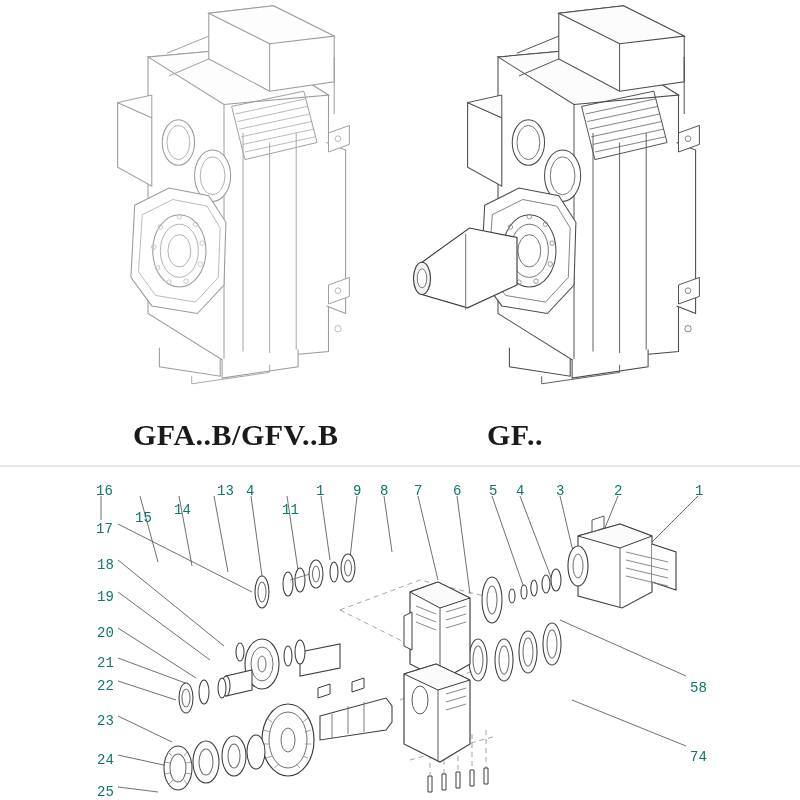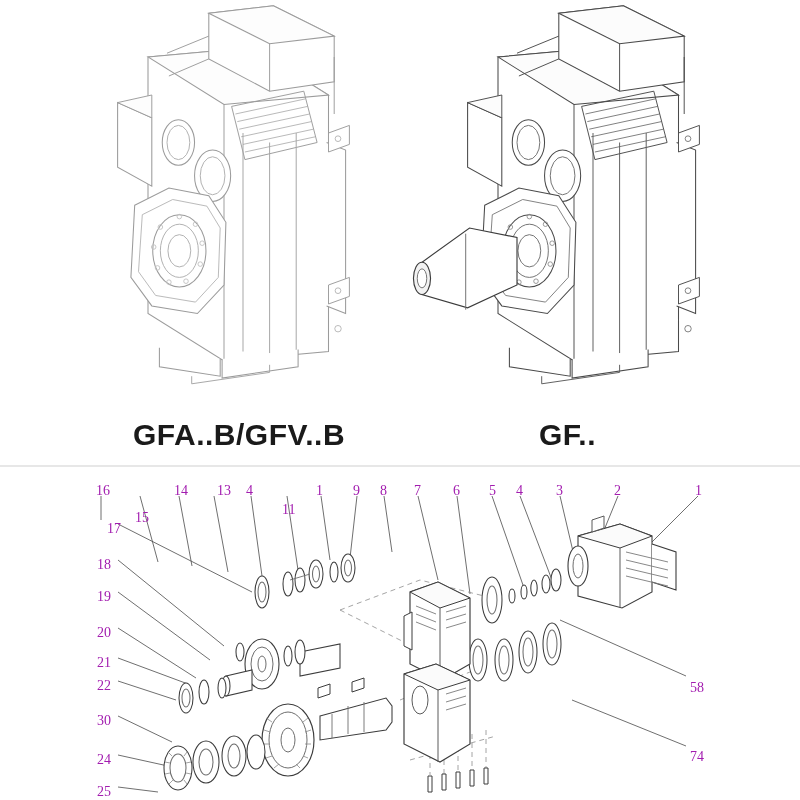--- a/index.html
+++ b/index.html
@@ -21,40 +21,40 @@
   }
   .layer {
     position: absolute;
     left: 0;
     top: 0;
     width: 800px;
     height: 800px;
   }
   .caption {
     position: absolute;
-    font-family: Liberation Sans, sans-serif;
+    font-family: Liberation Serif, serif;
     font-weight: bold;
     font-size: 30px;
     letter-spacing: 0.5px;
     color: #1a1a1a;
     white-space: nowrap;
   }
   #caption-left {
     left: 133px;
     top: 418px;
   }
   #caption-right {
-    left: 539px;
+    left: 487px;
     top: 418px;
   }
   .callout {
     position: absolute;
-    font-family: Liberation Serif, serif;
+    font-family: Liberation Mono, monospace;
     font-size: 14px;
-    color: #a21caf;
+    color: #0f766e;
     white-space: nowrap;
   }
 </style>
 </head>
 <body>
 
 <div id="stage">
 
   <svg class="layer" viewBox="0 0 800 800" width="800" height="800" aria-hidden="true">
     <defs>
@@ -343,42 +343,42 @@
       <path d="M456 772 L460 772 L460 788 L456 788 Z"></path>
       <path d="M470 770 L474 770 L474 786 L470 786 Z"></path>
       <path d="M484 768 L488 768 L488 784 L484 784 Z"></path>
     </g>
   </svg>
 
   <div class="layer">
 
     <div class="callout" style="left:96px;  top:483px">16</div>
     <div class="callout" style="left:135px; top:510px">15</div>
-    <div class="callout" style="left:174px; top:483px">14</div>
+    <div class="callout" style="left:174px; top:502px">14</div>
     <div class="callout" style="left:217px; top:483px">13</div>
     <div class="callout" style="left:246px; top:483px">4</div>
     <div class="callout" style="left:282px; top:502px">11</div>
     <div class="callout" style="left:316px; top:483px">1</div>
     <div class="callout" style="left:353px; top:483px">9</div>
     <div class="callout" style="left:380px; top:483px">8</div>
     <div class="callout" style="left:414px; top:483px">7</div>
     <div class="callout" style="left:453px; top:483px">6</div>
     <div class="callout" style="left:489px; top:483px">5</div>
     <div class="callout" style="left:516px; top:483px">4</div>
     <div class="callout" style="left:556px; top:483px">3</div>
     <div class="callout" style="left:614px; top:483px">2</div>
     <div class="callout" style="left:695px; top:483px">1</div>
 
-    <div class="callout" style="left:107px; top:521px">17</div>
+    <div class="callout" style="left:96px; top:521px">17</div>
     <div class="callout" style="left:97px; top:557px">18</div>
     <div class="callout" style="left:97px; top:589px">19</div>
     <div class="callout" style="left:97px; top:625px">20</div>
     <div class="callout" style="left:97px; top:655px">21</div>
     <div class="callout" style="left:97px; top:678px">22</div>
-    <div class="callout" style="left:97px; top:713px">30</div>
+    <div class="callout" style="left:97px; top:713px">23</div>
     <div class="callout" style="left:97px; top:752px">24</div>
     <div class="callout" style="left:97px; top:784px">25</div>
 
     <div class="callout" style="left:690px; top:680px">58</div>
     <div class="callout" style="left:690px; top:749px">74</div>
   </div>
 
 </div>
 
 </body></html>

